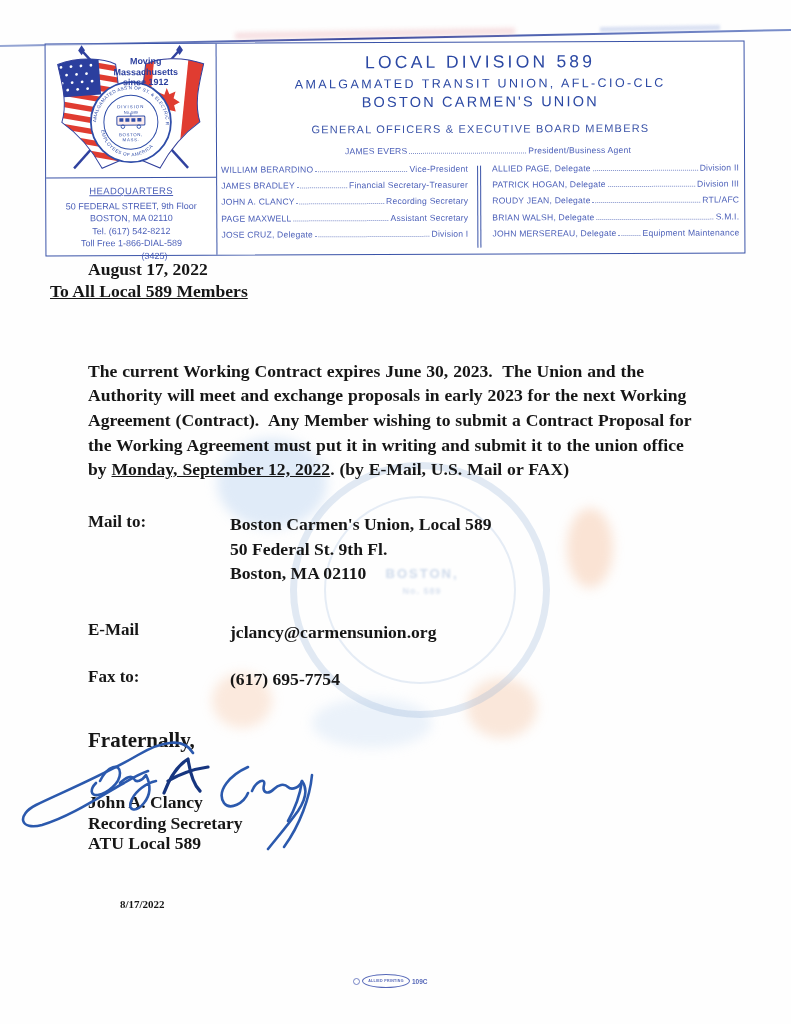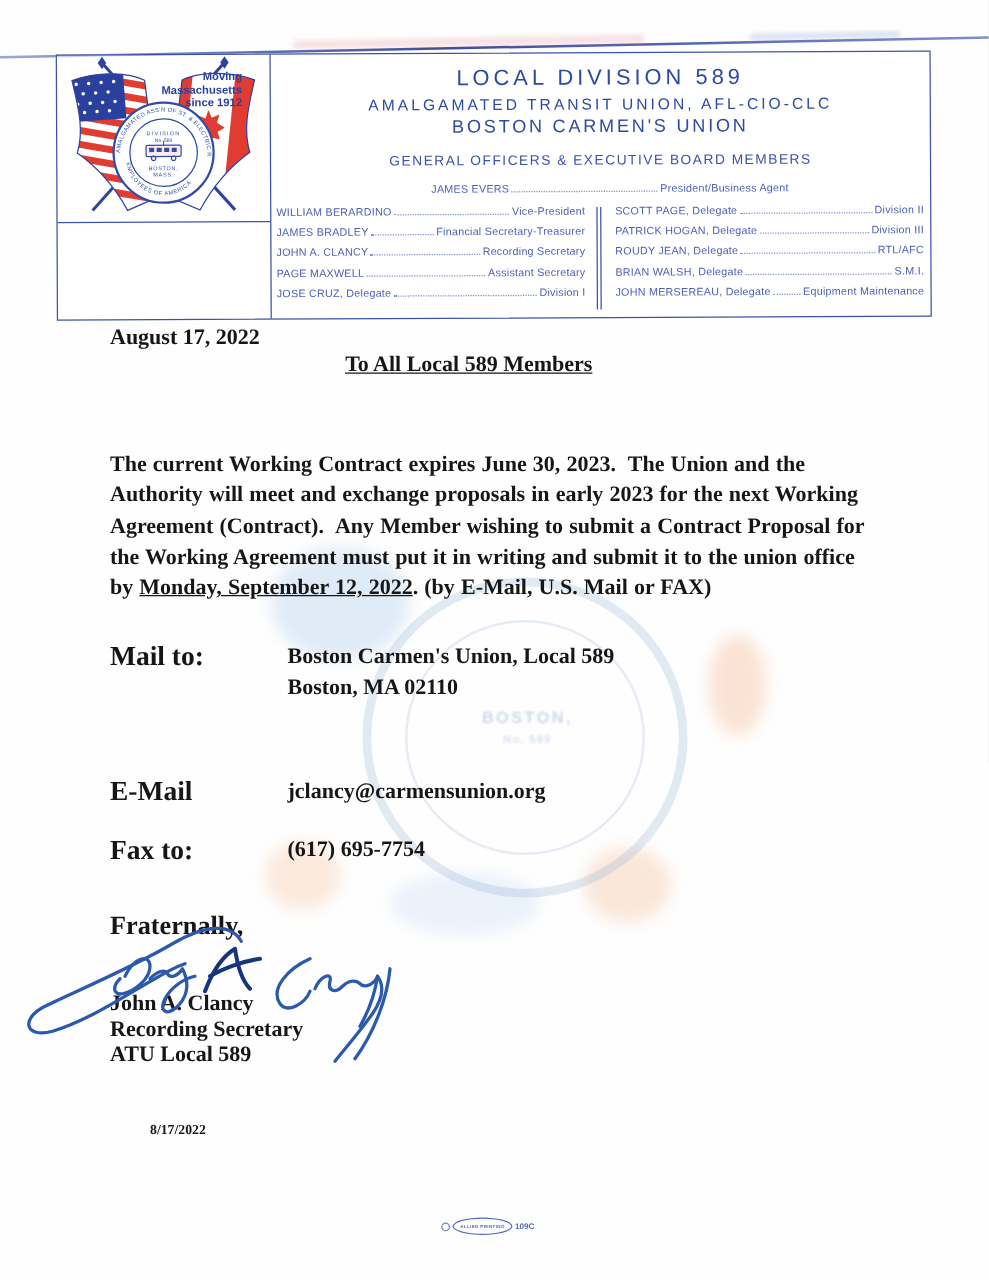--- a/index.html
+++ b/index.html
@@ -25,21 +25,21 @@
   .wm-b1{left:-55px;top:-10px;width:110px;height:90px;background:rgba(168,200,236,.34);}
   .wm-b2{left:295px;top:60px;width:46px;height:80px;background:rgba(238,150,92,.26);}
   .wm-b3{left:195px;top:230px;width:70px;height:60px;background:rgba(238,150,92,.22);}
   .wm-b4{left:-60px;top:225px;width:60px;height:55px;background:rgba(238,150,92,.20);}
   .wm-b5{left:40px;top:250px;width:120px;height:50px;background:rgba(168,200,236,.22);}
   
   .lh-box{position:absolute;left:45px;top:42px;width:698px;height:211px;border:1.6px solid #3a53a8;
           transform:rotate(-.25deg);background:rgba(255,255,255,.55);}
   .lh-left{position:absolute;left:0;top:0;width:170px;height:100%;border-right:1.4px solid #3a53a8;}
   .logo-area{position:absolute;left:0;top:0;width:170px;height:133px;border-bottom:1.4px solid #3a53a8;}
-  .tagline{position:absolute;left:52px;top:12px;width:96px;text-align:right;color:#2b3f9e;
+  .tagline{position:absolute;left:52px;top:12px;width:96px;text-align:center;color:#2b3f9e;
            font-size:9px;font-weight:bold;line-height:10.5px;z-index:3;}
   .hq{position:absolute;left:0;top:133px;width:170px;text-align:center;color:#4b5fb8;
       font-size:9px;line-height:12.6px;padding-top:8px;}
   .hq-title{font-size:9.5px;text-decoration:underline;margin-bottom:2px;letter-spacing:.4px;}
   .hq-last{padding-left:46px;}
   .lh-right{position:absolute;left:171px;top:0;width:527px;height:100%;color:#2c49a4;}
   .org1{margin-top:9px;text-align:center;font-size:17.5px;letter-spacing:3.2px;}
   .org2{margin-top:4px;text-align:center;font-size:12.5px;letter-spacing:2.4px;}
   .org3{margin-top:3px;text-align:center;font-size:14.5px;letter-spacing:2.2px;}
   .off-head{margin-top:13px;text-align:center;font-size:11px;letter-spacing:1.2px;color:#3a53a8;}
@@ -47,25 +47,25 @@
   .orow{display:flex;align-items:baseline;height:16.2px;font-size:8.6px;color:#4b5fb8;letter-spacing:.2px;}
   .oname,.otitle{white-space:nowrap;}
   .lead{flex:1;border-bottom:1.4px dotted #8392cc;margin:0 2px 3px 2px;min-width:8px;}
   .ocols{position:absolute;left:4px;top:121px;right:5px;display:flex;}
   .ocol-l{width:247px;}
   .ocol-r{flex:1;}
   .odiv{width:2px;border-left:1.6px solid #3a53a8;border-right:1.6px solid #3a53a8;height:82px;margin:2px 11px 0 9px;}
   
   .serif{font-family:"Liberation Serif",serif;font-weight:bold;color:#161616;}
   .date{position:absolute;left:88px;top:259px;font-size:17.6px;text-align:center;}
-  .title{position:absolute;left:50px;top:281px;width:650px;text-align:center;font-size:17.6px;}
+  .title{position:absolute;left:50px;top:281px;width:650px;font-size:17.6px;}
   .u{text-decoration:underline;}
   .para{position:absolute;left:88px;top:341px;width:604px;font-size:17.6px;line-height:24.7px;
         white-space:pre-wrap;word-spacing:.5px;}
-  .lbl{position:absolute;left:88px;font-size:22px;}
+  .lbl{position:absolute;left:88px;font-size:17px;}
   .val{position:absolute;left:230px;font-size:17.6px;line-height:24.6px;}
   .closing{position:absolute;left:88px;top:728px;font-size:21px;}
   .sig{position:absolute;left:16px;top:731px;overflow:visible;z-index:2;}
   .signer{position:absolute;left:88px;top:792px;font-size:17.6px;line-height:20.7px;}
   .footer-date{position:absolute;left:88px;top:898px;font-size:11px;margin-left:32px;}
   
   .bug{position:absolute;left:353px;top:974px;display:flex;align-items:center;gap:2px;color:#5668b8;}
   .bug-dot{width:5px;height:5px;border:1px solid #5668b8;border-radius:50%;opacity:.8;}
   .bug-oval{width:46px;height:12px;border:1.3px solid #5668b8;border-radius:50%;
             font-size:3.6px;letter-spacing:.3px;display:flex;align-items:center;justify-content:center;
@@ -188,20 +188,28 @@
             <text x="85" y="92" font-size="4.4" fill="#2f4da8" text-anchor="middle" letter-spacing=".6">BOSTON,</text>
             <text x="85" y="97" font-size="4.4" fill="#2f4da8" text-anchor="middle" letter-spacing=".6">MASS.</text>
           </g>
         </svg>
         <div class="tagline">
           <div>Moving</div>
           <div>Massachusetts</div>
           <div>since 1912</div>
         </div>
       </div>
+      <div class="hq">
+        <div class="hq-title">HEADQUARTERS</div>
+        <div>50 FEDERAL STREET, 9th Floor</div>
+        <div>BOSTON, MA 02110</div>
+        <div>Tel. (617) 542-8212</div>
+        <div>Toll Free 1-866-DIAL-589</div>
+        <div class="hq-last">(3425)</div>
+      </div>
     </div>
 
     <div class="lh-right">
       <div class="org1">LOCAL DIVISION 589</div>
       <div class="org2">AMALGAMATED TRANSIT UNION, AFL-CIO-CLC</div>
       <div class="org3">BOSTON CARMEN'S UNION</div>
       <div class="off-head">GENERAL OFFICERS &amp; EXECUTIVE BOARD MEMBERS</div>
 
       <div class="prez orow">
         <span class="oname">JAMES EVERS</span>
@@ -233,21 +241,21 @@
           </div>
           <div class="orow">
             <span class="oname">JOSE CRUZ, Delegate</span>
             <span class="lead"></span>
             <span class="otitle">Division I</span>
           </div>
         </div>
         <div class="odiv"></div>
         <div class="ocol-r">
           <div class="orow">
-            <span class="oname">SCOTT PAGE, Delegate</span>
+            <span class="oname">ALLIED PAGE, Delegate</span>
             <span class="lead"></span>
             <span class="otitle">Division II</span>
           </div>
           <div class="orow">
             <span class="oname">PATRICK HOGAN, Delegate</span>
             <span class="lead"></span>
             <span class="otitle">Division III</span>
           </div>
           <div class="orow">
             <span class="oname">ROUDY JEAN, Delegate</span>
@@ -273,20 +281,21 @@
     <div class="date serif">August 17, 2022</div>
     <div class="title serif">
       <span class="u">To All Local 589 Members</span>
     </div>
 
     <p class="para serif"><span>The current Working Contract expires June 30, 2023.  The Union and the Authority will meet and exchange proposals in early 2023 for the next Working Agreement (Contract).  Any Member wishing to submit a Contract Proposal for the Working Agreement must put it in writing and submit it to the union office by </span><span class="u">Monday, September 12, 2022</span><span>. (by E-Mail, U.S. Mail or FAX)</span></p>
 
     <div class="lbl serif" style="top:512px">Mail to:</div>
     <div class="val serif" style="top:512px">
       <div>Boston Carmen's Union, Local 589</div>
+      <div>50 Federal St. 9th Fl.</div>
       <div>Boston, MA 02110</div>
     </div>
 
     <div class="lbl serif" style="top:620px">E-Mail</div>
     <div class="val serif" style="top:620px">jclancy@carmensunion.org</div>
 
     <div class="lbl serif" style="top:667px">Fax to:</div>
     <div class="val serif" style="top:667px">(617) 695-7754</div>
 
     <div class="closing serif">Fraternally,</div>

